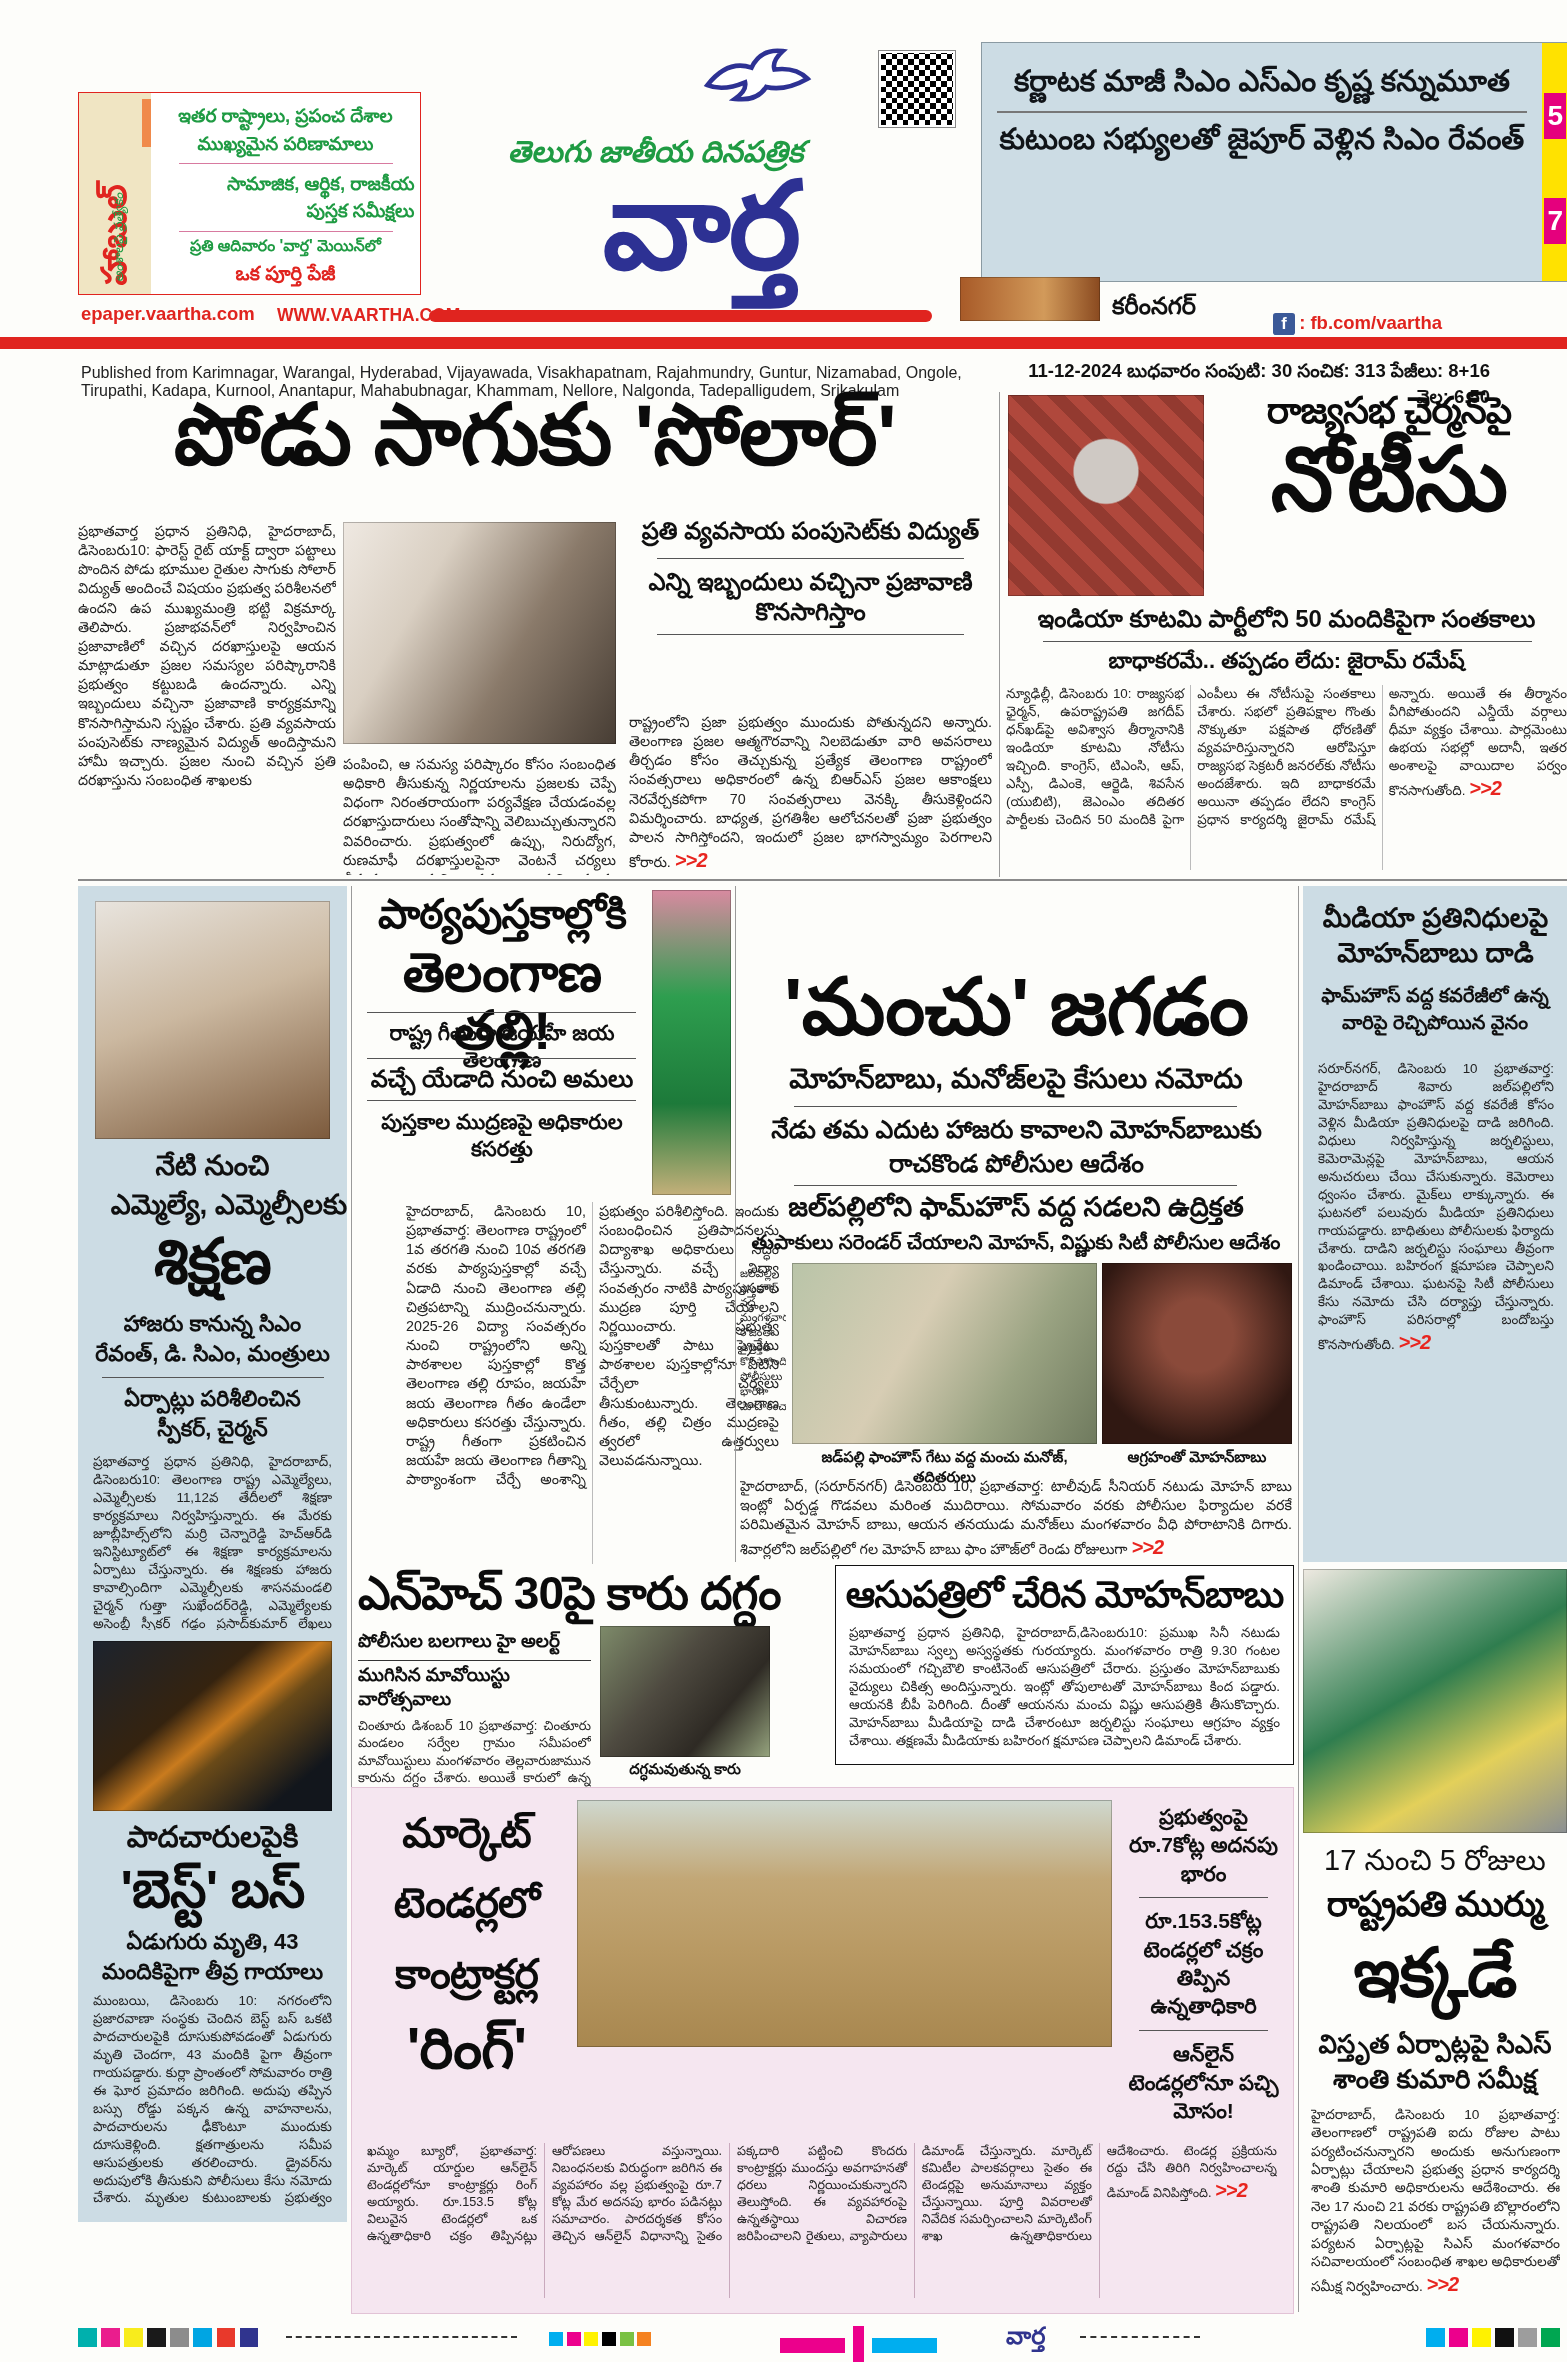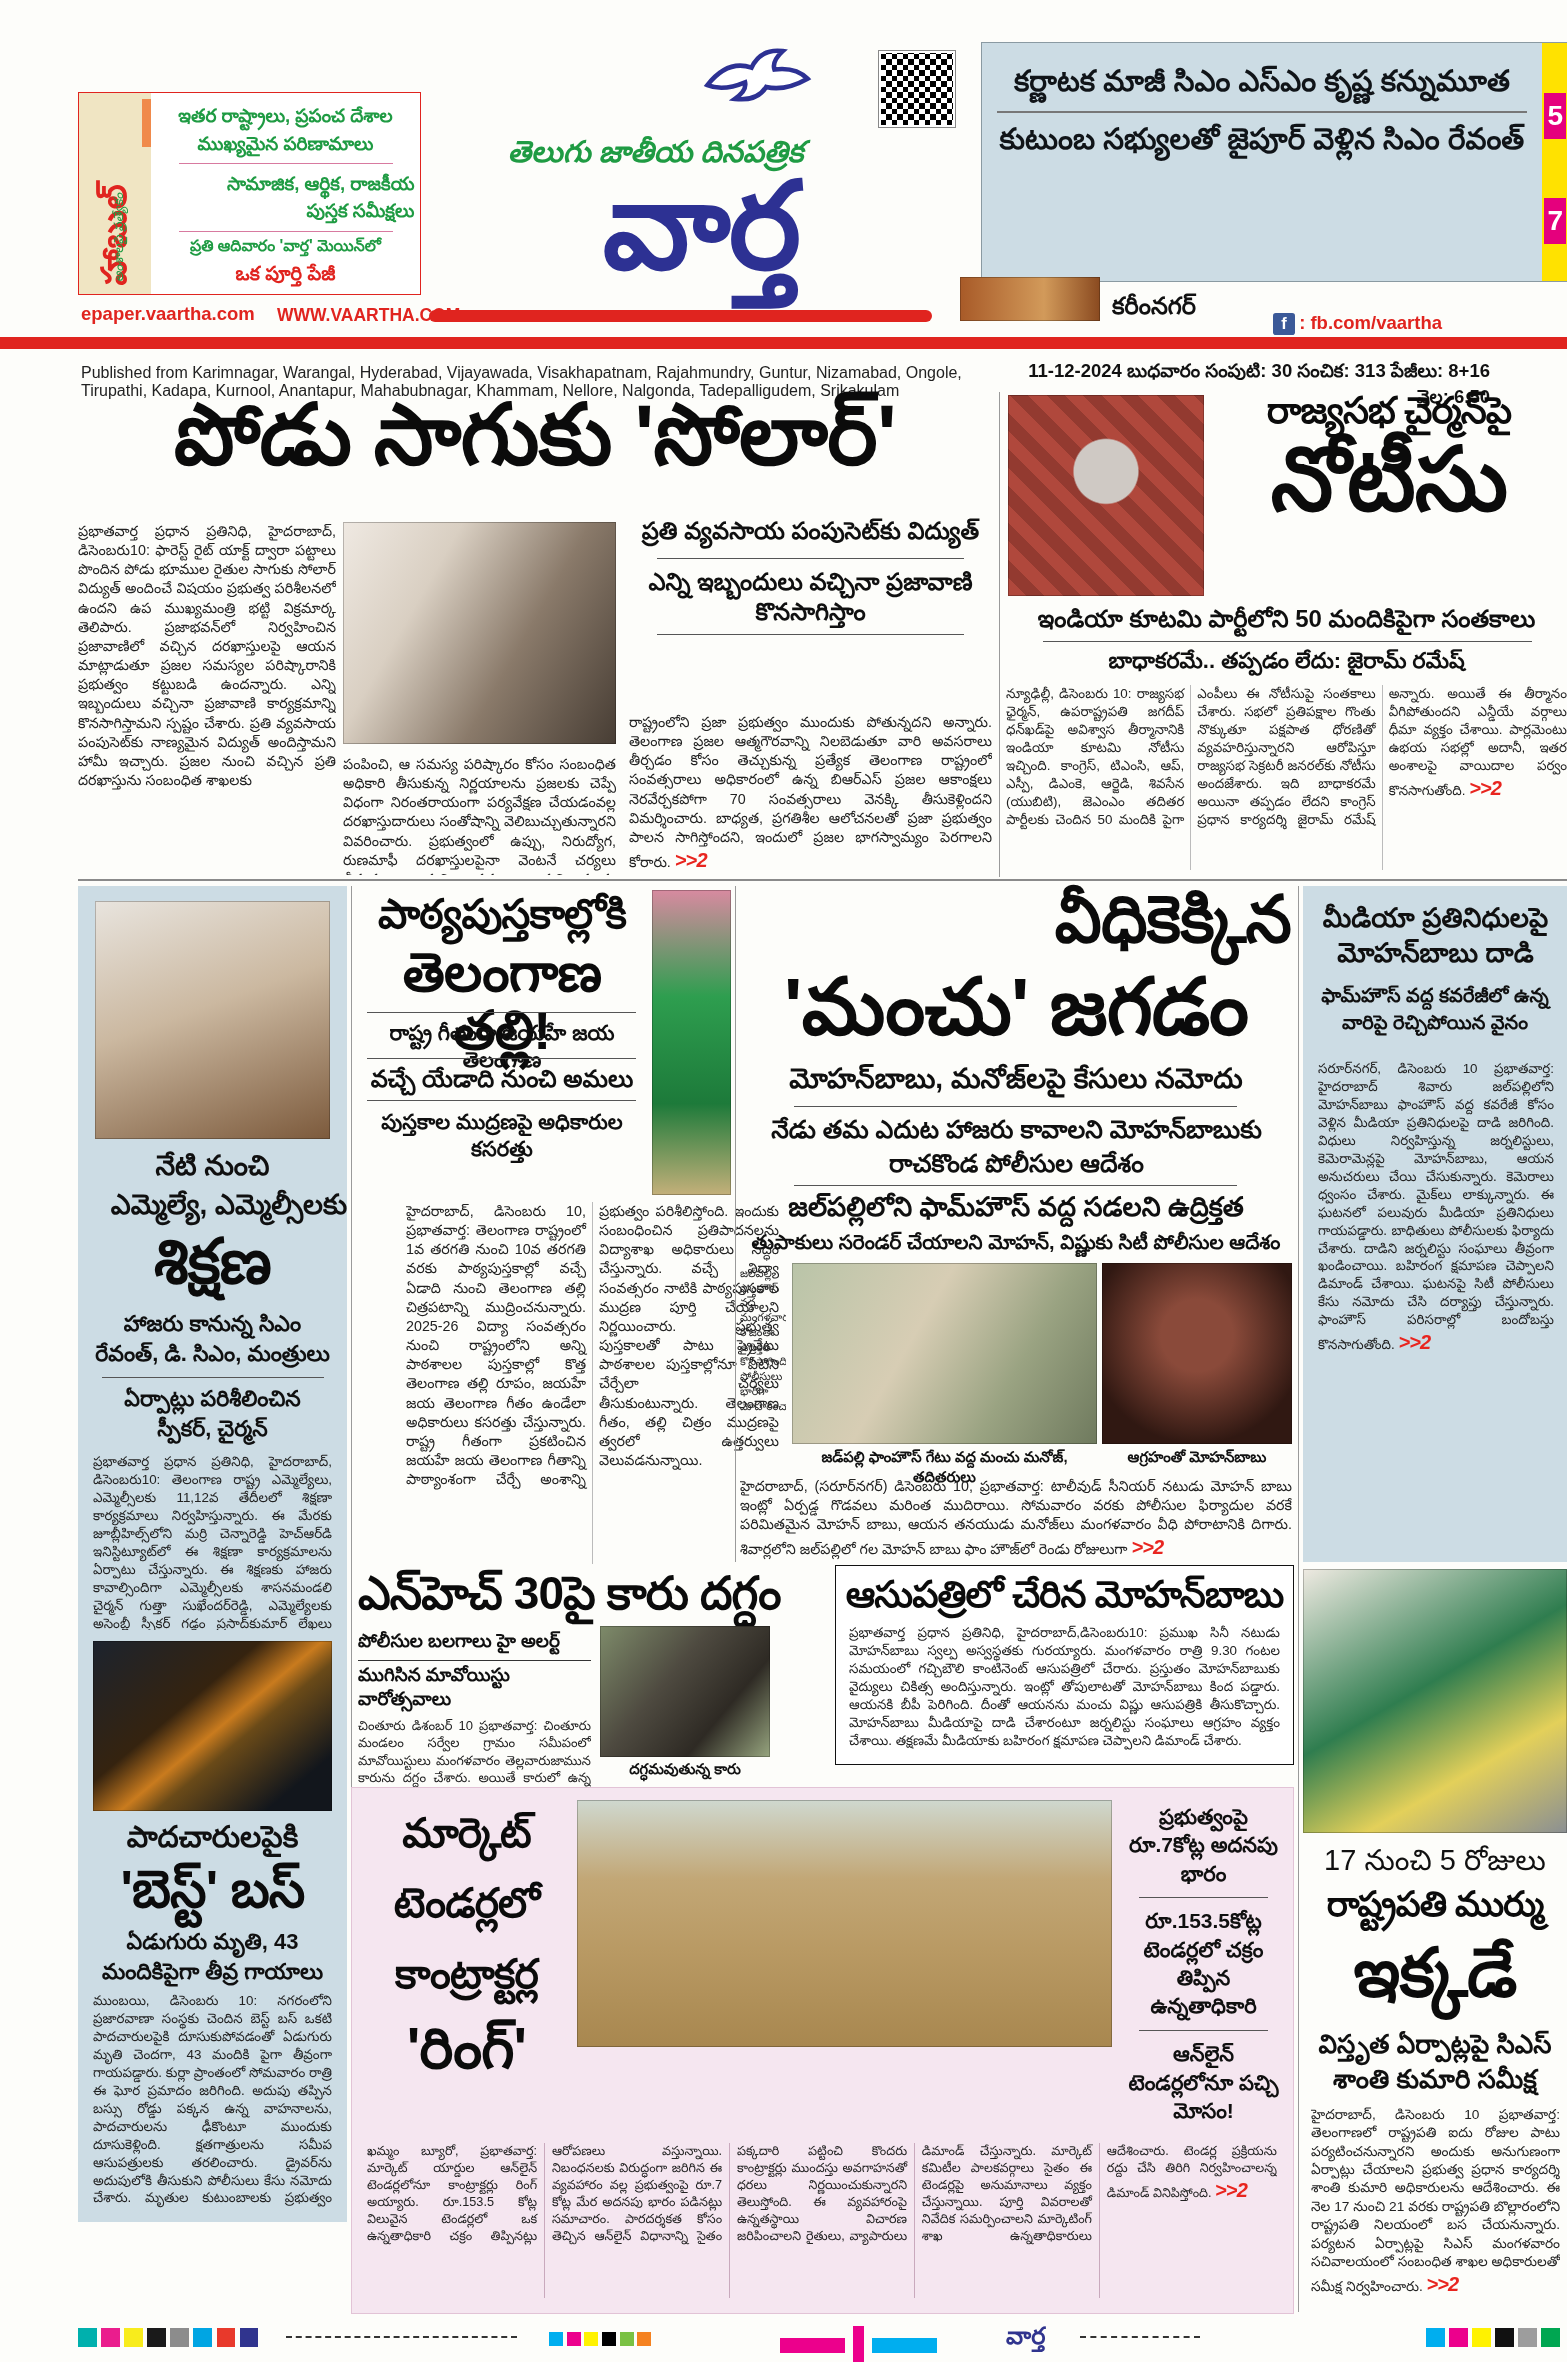--- a/index.html
+++ b/index.html
@@ -174,21 +174,20 @@
   <div class="abs sub ctr" style="left:358px;top:1065px;width:288px;font-size:24px;">వచ్చే యేడాది నుంచి అమలు</div>
   <div class="abs hrule" style="left:367px;top:1100px;width:269px;"></div>
   <div class="abs sub ctr" style="left:358px;top:1108px;width:288px;font-size:21px;line-height:1.3;">పుస్తకాల ముద్రణపై అధికారుల కసరత్తు</div>
   <div class="abs photo" style="left:652px;top:890px;width:79px;height:305px;background:linear-gradient(180deg,#d88aa0 0%,#2e9e4f 35%,#1d7a3a 70%,#c4b07a 100%);"></div>
   <div class="abs body-txt cols2" style="left:358px;top:1202px;width:373px;height:362px;">
     <span>హైదరాబాద్, డిసెంబరు 10, ప్రభాతవార్త: తెలంగాణ రాష్ట్రంలో 1వ తరగతి నుంచి 10వ తరగతి వరకు పాఠ్యపుస్తకాల్లో వచ్చే ఏడాది నుంచి తెలంగాణ తల్లి చిత్రపటాన్ని ముద్రించనున్నారు. 2025-26 విద్యా సంవత్సరం నుంచి రాష్ట్రంలోని అన్ని పాఠశాలల పుస్తకాల్లో కొత్త తెలంగాణ తల్లి రూపం, జయహే జయ తెలంగాణ గీతం ఉండేలా అధికారులు కసరత్తు చేస్తున్నారు. రాష్ట్ర గీతంగా ప్రకటించిన జయహే జయ తెలంగాణ గీతాన్ని పాఠ్యాంశంగా చేర్చే అంశాన్ని ప్రభుత్వం పరిశీలిస్తోంది. ఇందుకు సంబంధించిన ప్రతిపాదనలను విద్యాశాఖ అధికారులు సిద్ధం చేస్తున్నారు. వచ్చే విద్యా సంవత్సరం నాటికి పాఠ్యపుస్తకాల ముద్రణ పూర్తి చేయాలని నిర్ణయించారు. ప్రభుత్వ పుస్తకాలతో పాటు ప్రైవేటు పాఠశాలల పుస్తకాల్లోనూ వీటిని చేర్చేలా చర్యలు తీసుకుంటున్నారు. తెలంగాణ గీతం, తల్లి చిత్రం ముద్రణపై త్వరలో ఉత్తర్వులు వెలువడనున్నాయి.</span>
   </div>
 
   <div class="abs vrule" style="left:735px;top:886px;height:676px;"></div>
 
-  <div class="abs hl rt" style="left:831px;top:884px;width:460px;font-size:66px;">వీధికెక్కిన</div>
   <div class="abs hl ctr" style="left:740px;top:964px;width:552px;font-size:79px;">'మంచు' జగడం</div>
   <div class="abs sub ctr" style="left:740px;top:1063px;width:552px;font-size:28px;text-align:center;">మోహన్‌బాబు, మనోజ్‌లపై కేసులు నమోదు</div>
   <div class="abs hrule" style="left:794px;top:1106px;width:443px;"></div>
   <div class="abs sub ctr" style="left:759px;top:1113px;width:515px;font-size:25px;line-height:1.35;">నేడు తమ ఎదుట హాజరు కావాలని మోహన్‌బాబుకు రాచకొండ పోలీసుల ఆదేశం</div>
   <div class="abs hrule" style="left:794px;top:1185px;width:443px;"></div>
   <div class="abs sub ctr" style="left:740px;top:1192px;width:552px;font-size:27px;">జల్‌పల్లిలోని ఫామ్‌హౌస్ వద్ద సడలని ఉద్రిక్తత</div>
   <div class="abs sub ctr" style="left:740px;top:1231px;width:552px;font-size:20px;">తుపాకులు సరెండర్ చేయాలని మోహన్, విష్ణుకు సిటీ పోలీసుల ఆదేశం</div>
 
   <div class="abs body-txt" style="left:740px;top:1266px;width:46px;height:175px;font-size:11px;">
     <span>జల్‌పల్లి ఫాంహౌస్ వద్ద మంగళవారం రోజంతా ఉద్రిక్తత కొనసాగింది. పోలీసులు భారీగా మోహరించారు.</span>

